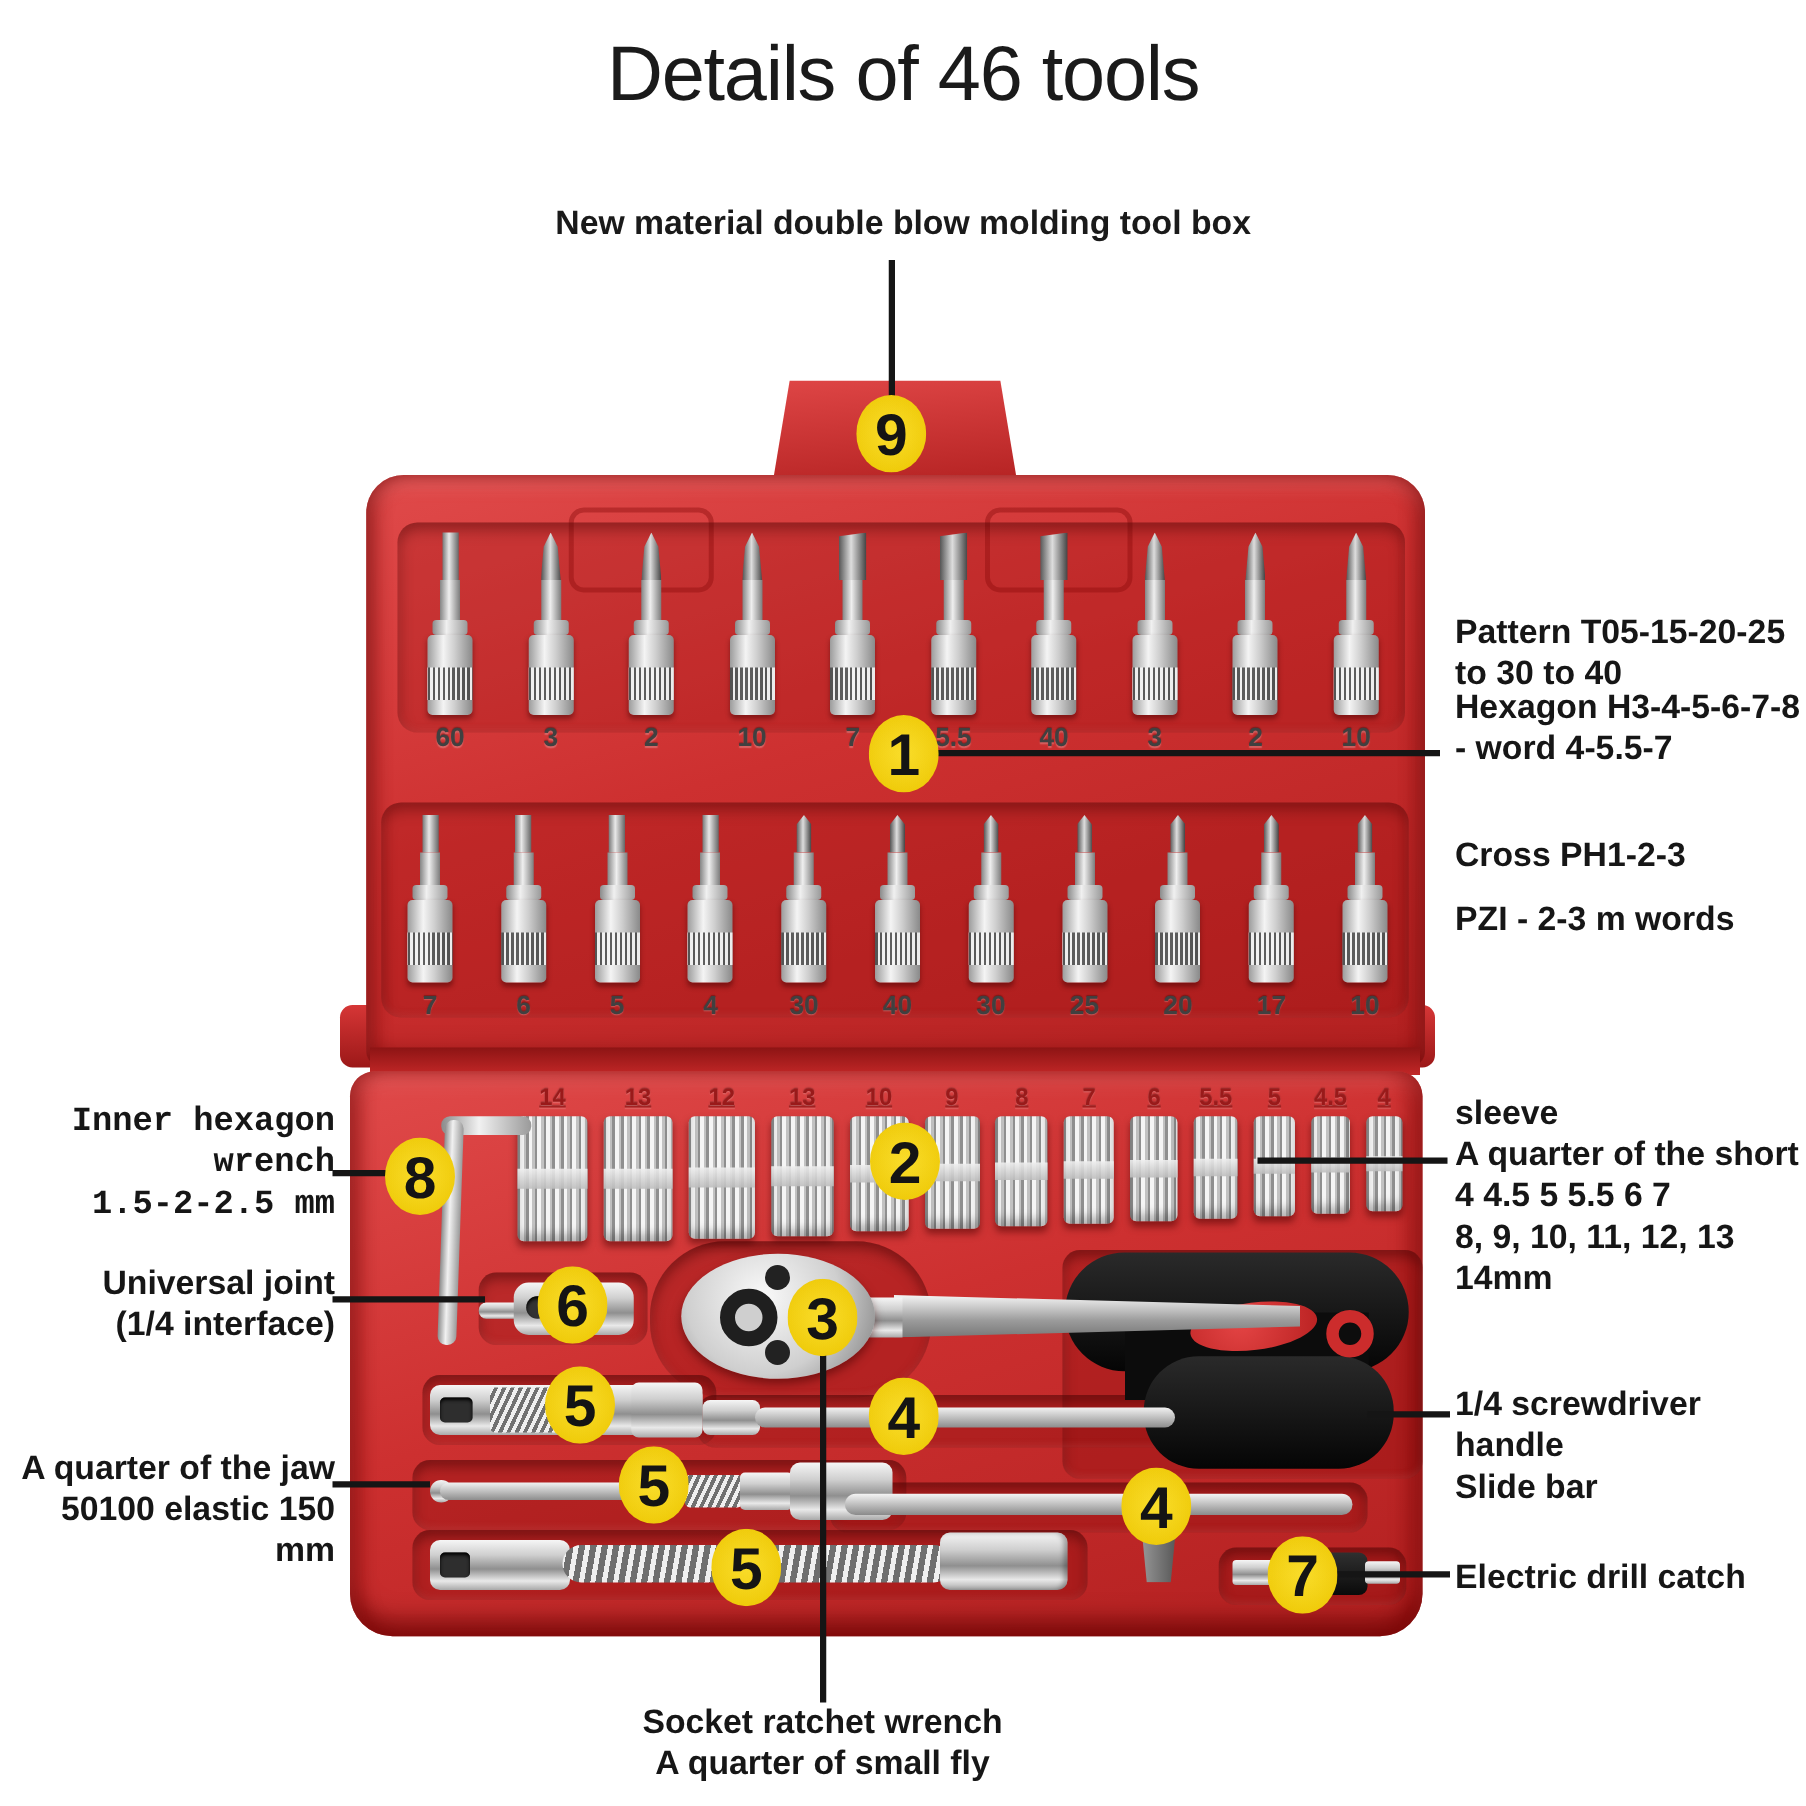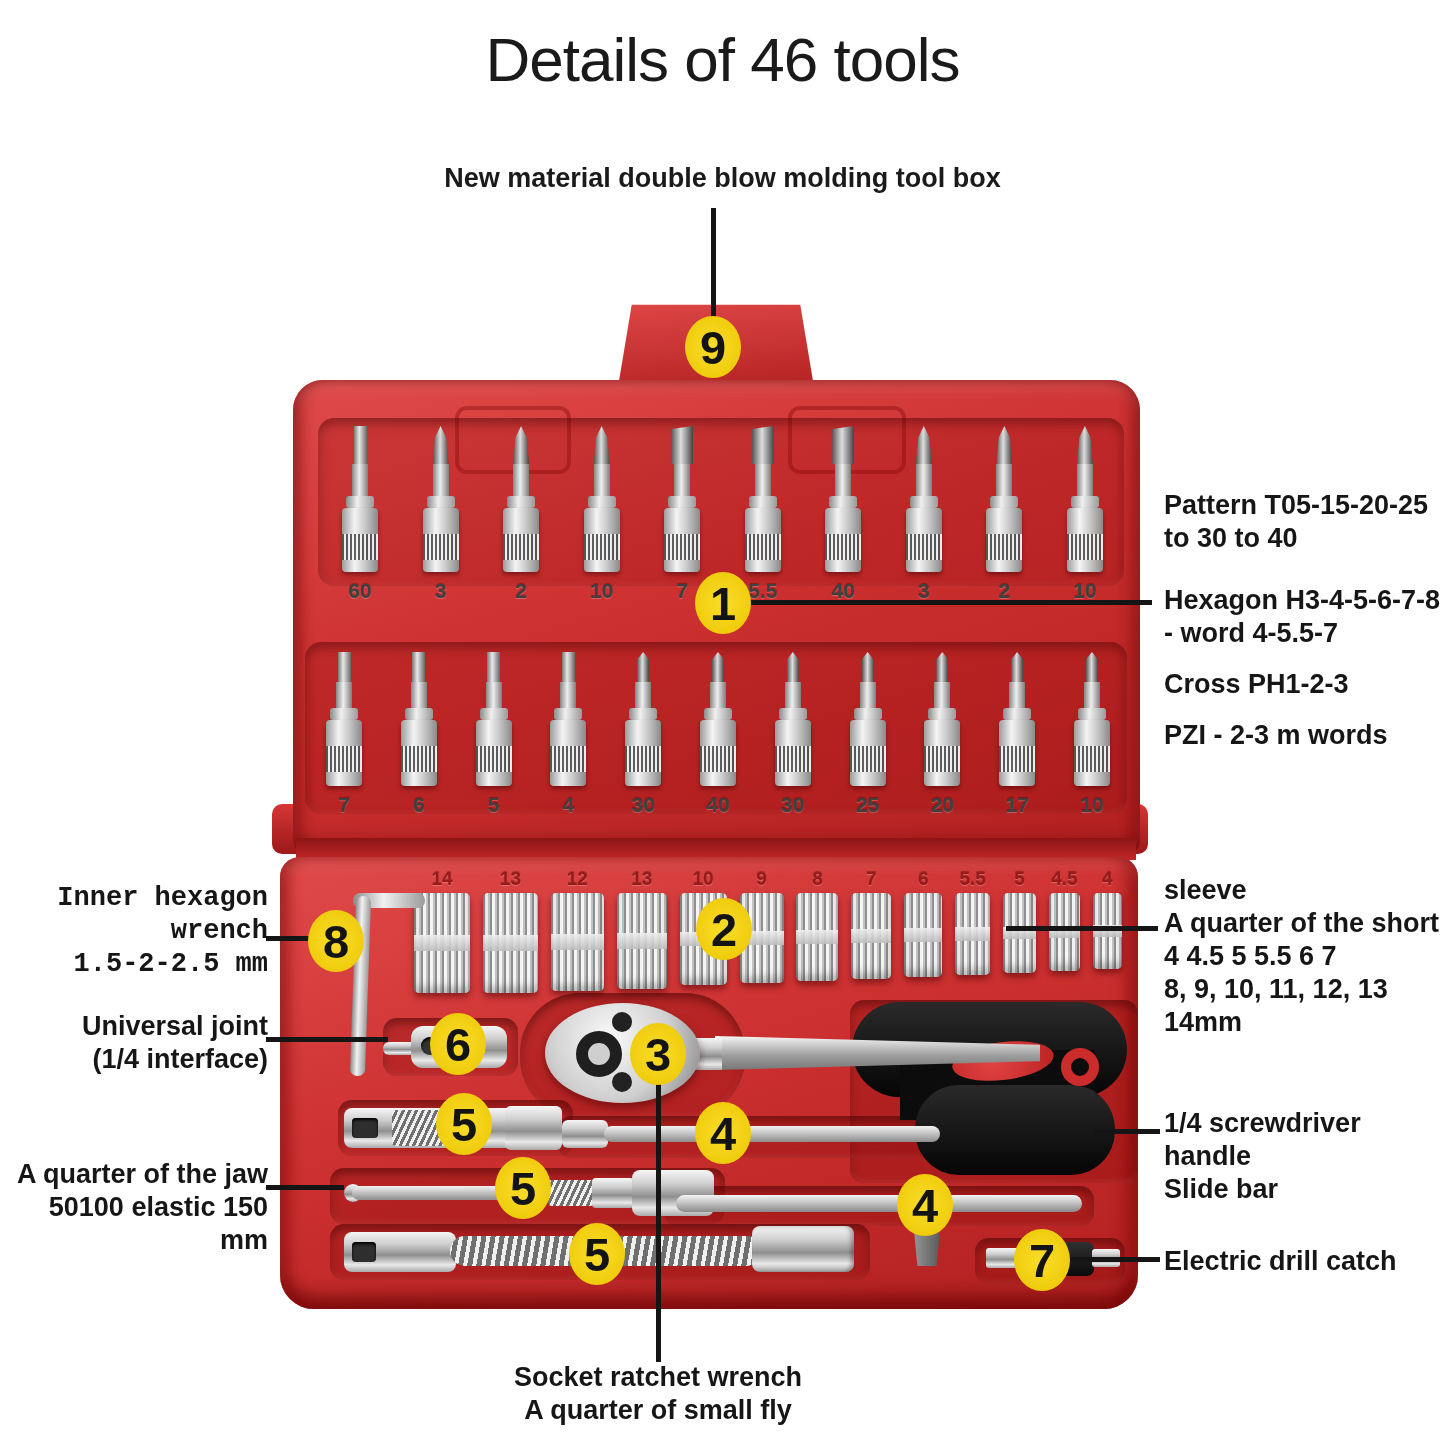--- a/index.html
+++ b/index.html
@@ -74,21 +74,21 @@
   .bits-row2 .tip{width:12px;height:30px;clip-path:polygon(50% 0,100% 25%,100% 100%,0 100%,0 25%);}
   .bits-row2 .bit-col:nth-of-type(-n+4) .tip{width:13px;clip-path:none;background:linear-gradient(90deg,#777,#e8e8e8 40%,#666);}
   .bits-row2 .shank{height:26px;}
   .bits-row2 .bbody{height:66px;}
 
   
   .sock-row{position:absolute;left:414px;top:868px;width:708px;display:flex;
             justify-content:space-between;align-items:flex-start;z-index:3;}
   .sock-col{display:flex;flex-direction:column;align-items:center;}
   .slabel{font-size:19px;font-weight:700;color:#9a1a1a;margin-bottom:3px;
-          text-shadow:0 1px 1px rgba(255,255,255,.25),0 -1px 1px rgba(0,0,0,.3);}
+          text-shadow:0 1px 1px rgba(255,255,255,.25),0 -1px 1px rgba(0,0,0,.3);text-decoration:underline;}
   .sock{position:relative;border-radius:5px;
         background:repeating-linear-gradient(90deg,#8f8f8f 0 2px,#f5f5f5 2px 5px,#c2c2c2 5px 7px);
         box-shadow:0 4px 6px rgba(70,0,0,.5),inset 0 -6px 8px rgba(0,0,0,.25);}
   .sock::after{content:"";position:absolute;left:0;right:0;top:42%;height:16%;
         background:linear-gradient(180deg,#efefef,#bdbdbd);opacity:.9;}
   .sock-col:nth-of-type(1) .sock{width:56px;height:100px;}
   .sock-col:nth-of-type(2) .sock{width:55px;height:100px;}
   .sock-col:nth-of-type(3) .sock{width:53px;height:98px;}
   .sock-col:nth-of-type(4) .sock{width:50px;height:96px;}
   .sock-col:nth-of-type(5) .sock{width:47px;height:92px;}
@@ -444,21 +444,21 @@
   <div class="badge" style="left:523px;top:1188px;">5</div>
   <div class="badge" style="left:925px;top:1205px;">4</div>
   <div class="badge" style="left:597px;top:1254px;">5</div>
   <div class="badge" style="left:1042px;top:1260px;">7</div>
 
   <div class="ann right" style="top:489px;">
 
   <div>Pattern T05-15-20-25</div>
       <div>to 30 to 40</div>
     </div>
-  <div class="ann right" style="top:584px;">
+  <div class="ann right" style="top:549px;">
 
   <div>Hexagon H3-4-5-6-7-8</div>
       <div>- word 4-5.5-7</div>
     </div>
   <div class="ann right" style="top:668px;">
 
   <div>Cross PH1-2-3</div>
     </div>
   <div class="ann right" style="top:719px;">
 

